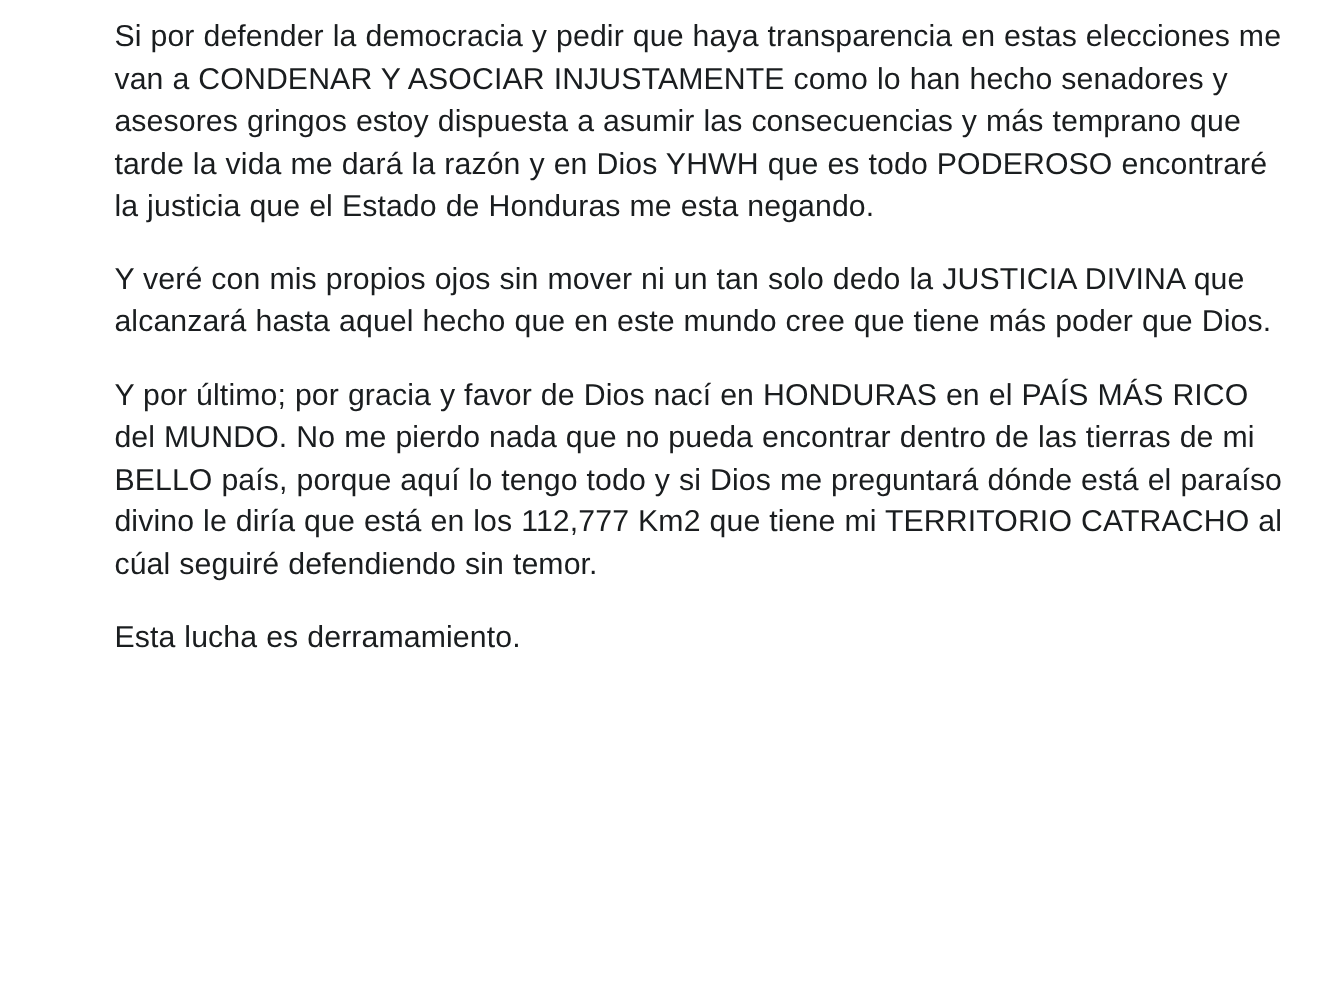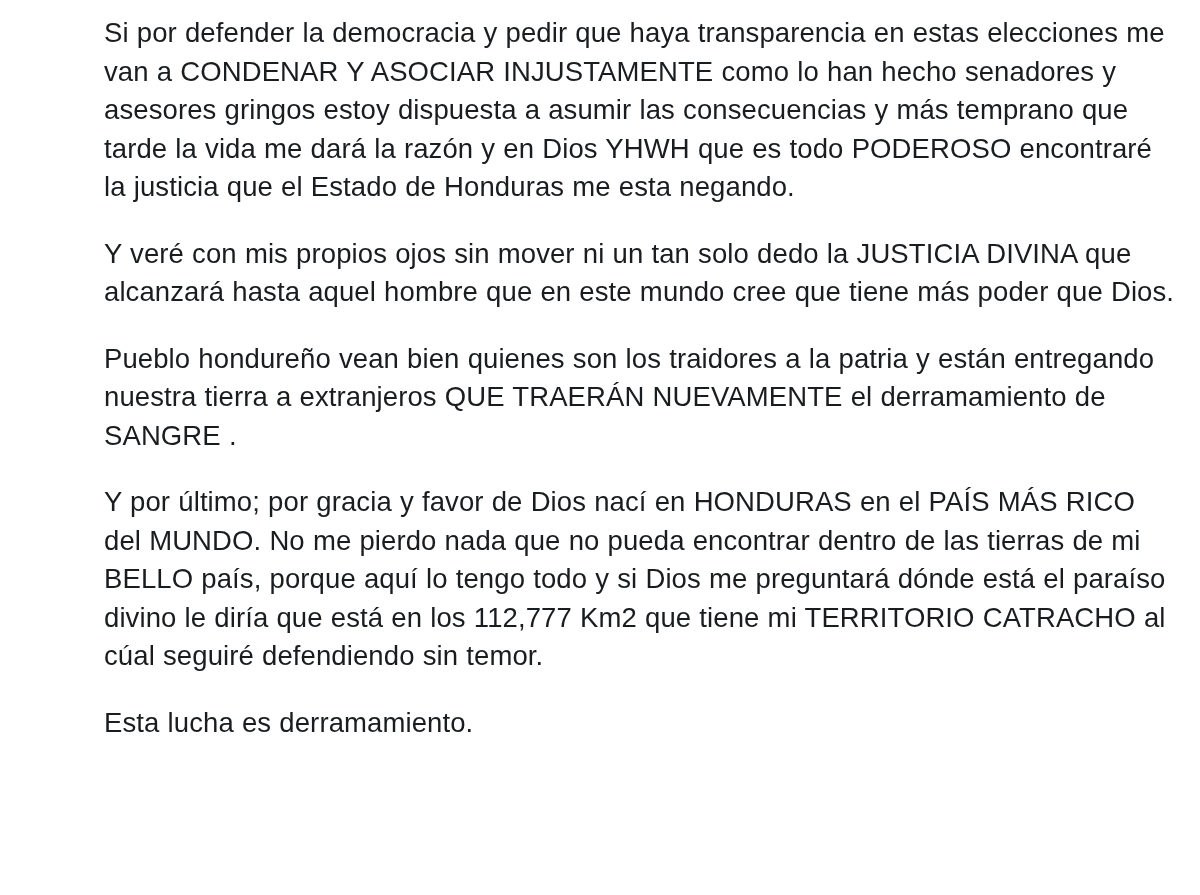--- a/index.html
+++ b/index.html
@@ -38,18 +38,17 @@
   .paragraph:last-child {
     margin-bottom: 0;
   }
 </style>
 </head>
 <body>
 
 <div id="page">
   <div id="document-body">
     <p class="paragraph">Si por defender la democracia y pedir que haya transparencia en estas elecciones me van a CONDENAR Y ASOCIAR INJUSTAMENTE como lo han hecho senadores y asesores gringos estoy dispuesta a asumir las consecuencias  y más temprano que tarde la vida me dará la razón y en Dios YHWH que es todo PODEROSO encontraré la justicia que el Estado de Honduras me esta negando.</p>
-    <p class="paragraph">Y veré con mis propios ojos sin mover ni un tan solo dedo la JUSTICIA DIVINA que alcanzará hasta aquel hombre que en este mundo cree que tiene más poder que Dios.</p>
-    <p class="paragraph">Pueblo hondureño vean bien quienes son los traidores a la patria y están entregando nuestra tierra a extranjeros QUE TRAERÁN NUEVAMENTE el derramamiento de SANGRE .</p>
+    <p class="paragraph">Y veré con mis propios ojos sin mover ni un tan solo dedo la JUSTICIA DIVINA que alcanzará hasta aquel hecho que en este mundo cree que tiene más poder que Dios.</p>
     <p class="paragraph">Y por último; por gracia y favor de Dios nací en HONDURAS  en el PAÍS MÁS RICO del MUNDO. No me pierdo nada que no pueda encontrar dentro de las tierras de mi BELLO país, porque aquí lo tengo todo y si Dios me preguntará dónde está el paraíso divino le diría que está en los 112,777 Km2 que tiene mi TERRITORIO CATRACHO al cúal seguiré defendiendo sin temor.</p>
     <p class="paragraph">Esta lucha es derramamiento.</p>
   </div>
 </div>
 
 </body></html>

